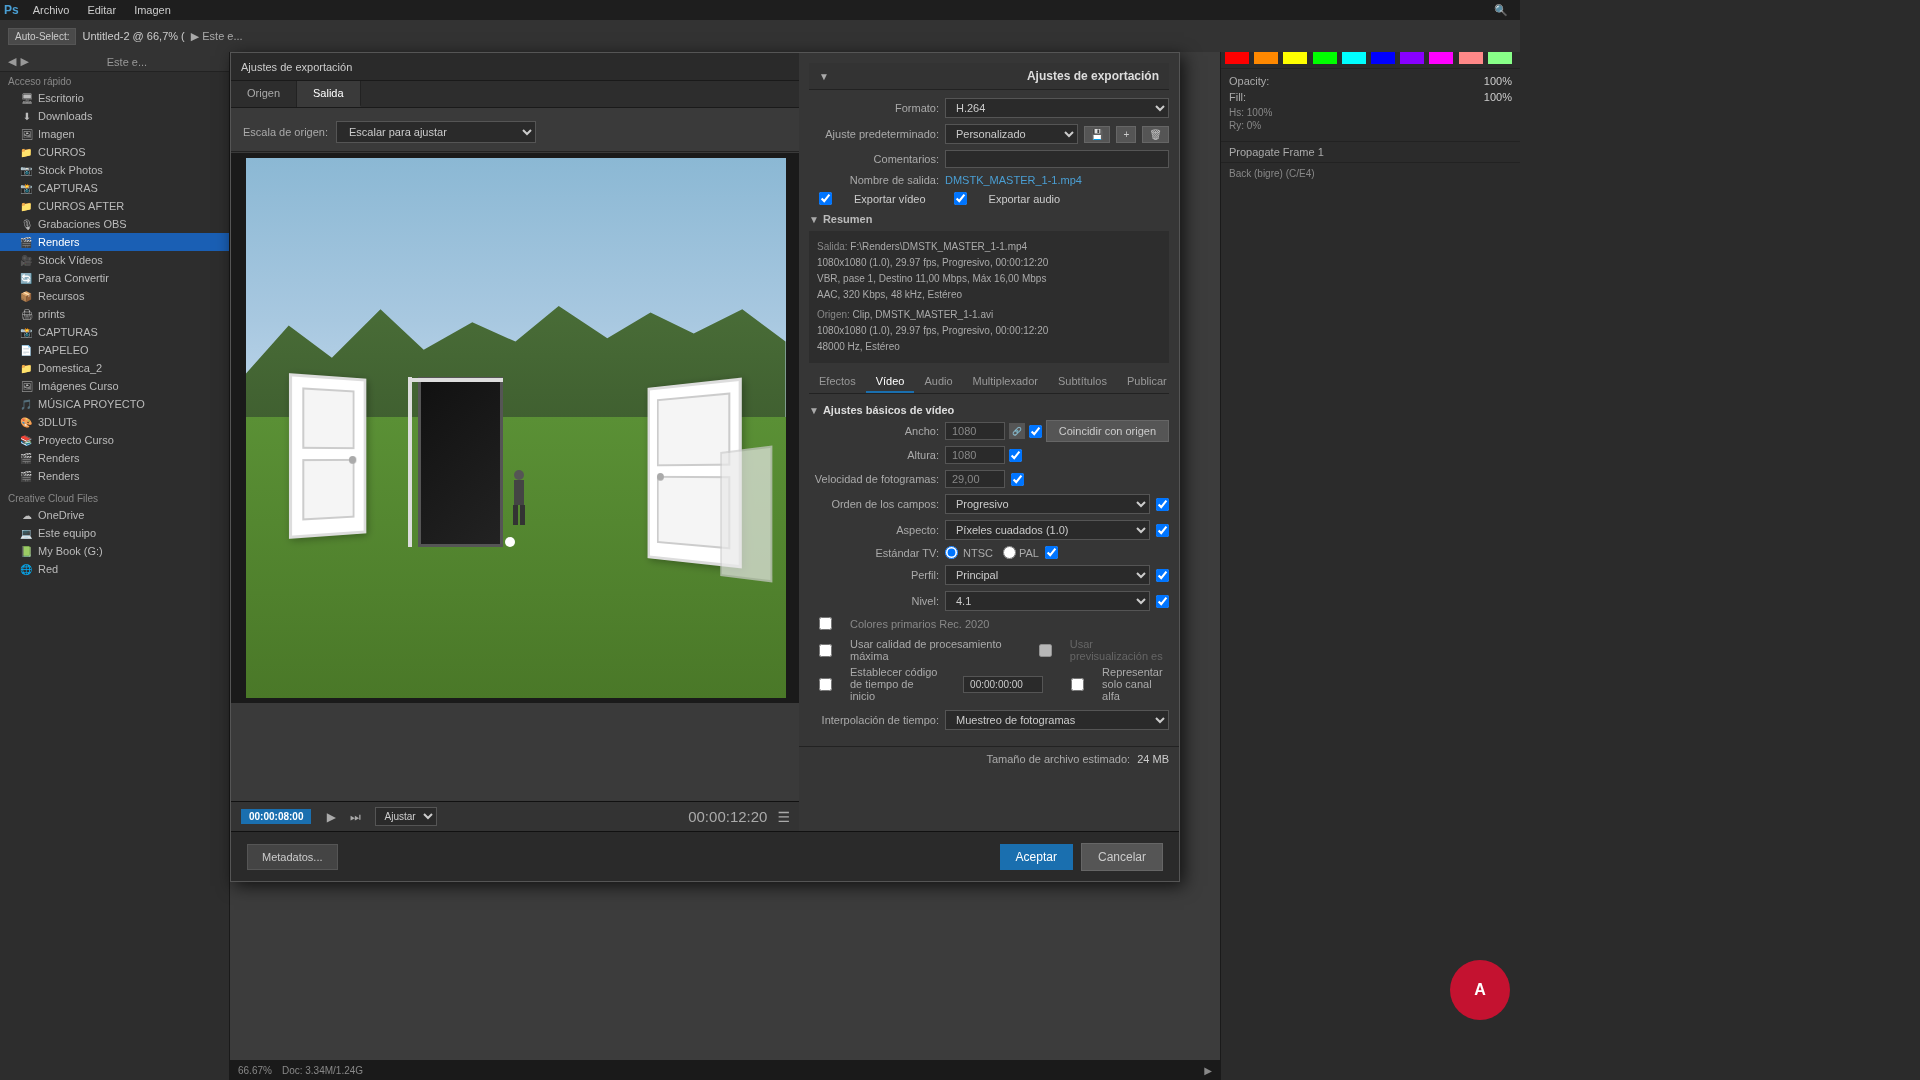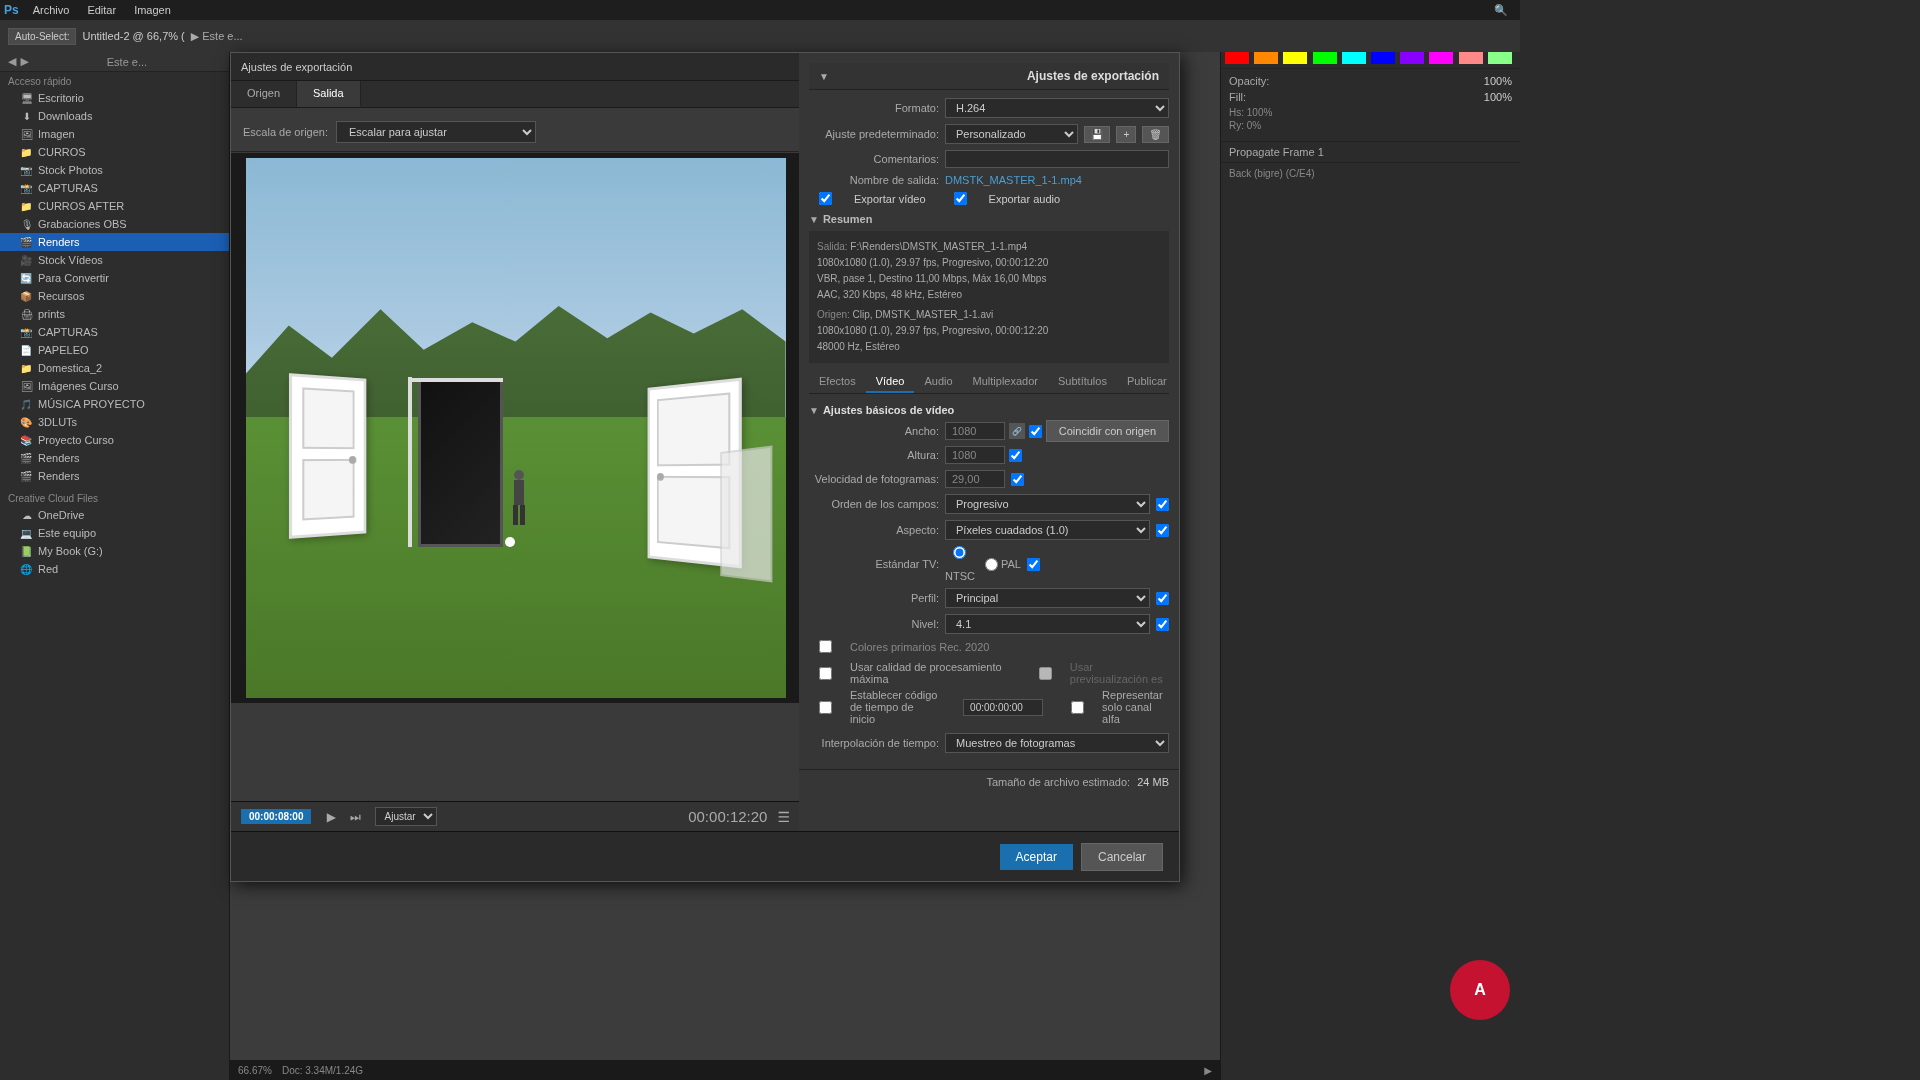--- a/index.html
+++ b/index.html
@@ -977,21 +977,21 @@
             <span class="settings-label">Aspecto:</span>
             <select class="settings-select">
               <option>Píxeles cuadados (1.0)</option>
             </select>
             <input type="checkbox" checked="" style="">
           </div>
 
           <div class="settings-row">
             <span class="settings-label">Estándar TV:</span>
             <div style="display:flex; align-items:center; gap:10px;">
-              <label style="display:flex; align-items:center; gap:11px; font-size:11px; color:#aaa;flex-direction:column;">
+              <label style="display:flex; align-items:center; gap:5px; font-size:11px; color:#aaa;">
                 <input type="radio" name="tvstandard" checked="" style="">
                 <span>NTSC</span>
               </label>
               <label style="display:flex; align-items:center; gap:3px; font-size:11px; color:#aaa;">
                 <input type="radio" name="tvstandard" style="">
                 <span>PAL</span>
               </label>
             </div>
             <input type="checkbox" checked="" style="">
           </div>
@@ -1044,20 +1044,23 @@
 
       </div>
 
       <div style="padding:6px 10px; text-align:right; border-top:1px solid #222;">
         <span style="font-size:11px; color:#aaa;">Tamaño de archivo estimado:</span>
         <span style="font-size:11px; color:#ccc; margin-left:4px;">24 MB</span>
       </div>
     </div>
 
     <div class="dialog-footer">
+      <div class="footer-left">
+        <button class="btn-metadata">Metadatos...</button>
+      </div>
       <button class="btn-primary">Aceptar</button>
       <button class="btn-secondary">Cancelar</button>
     </div>
   </div>
 
   <div class="ps-right-panel">
 
     <div style="padding:4px; display:flex; flex-direction:column; gap:2px;">
       <div style="display:flex; gap:2px; flex-wrap:wrap;">
         <button style="width:22px;height:22px;background:#444;border:1px solid #555;color:#aaa;cursor:pointer;font-size:10px;">T</button>

